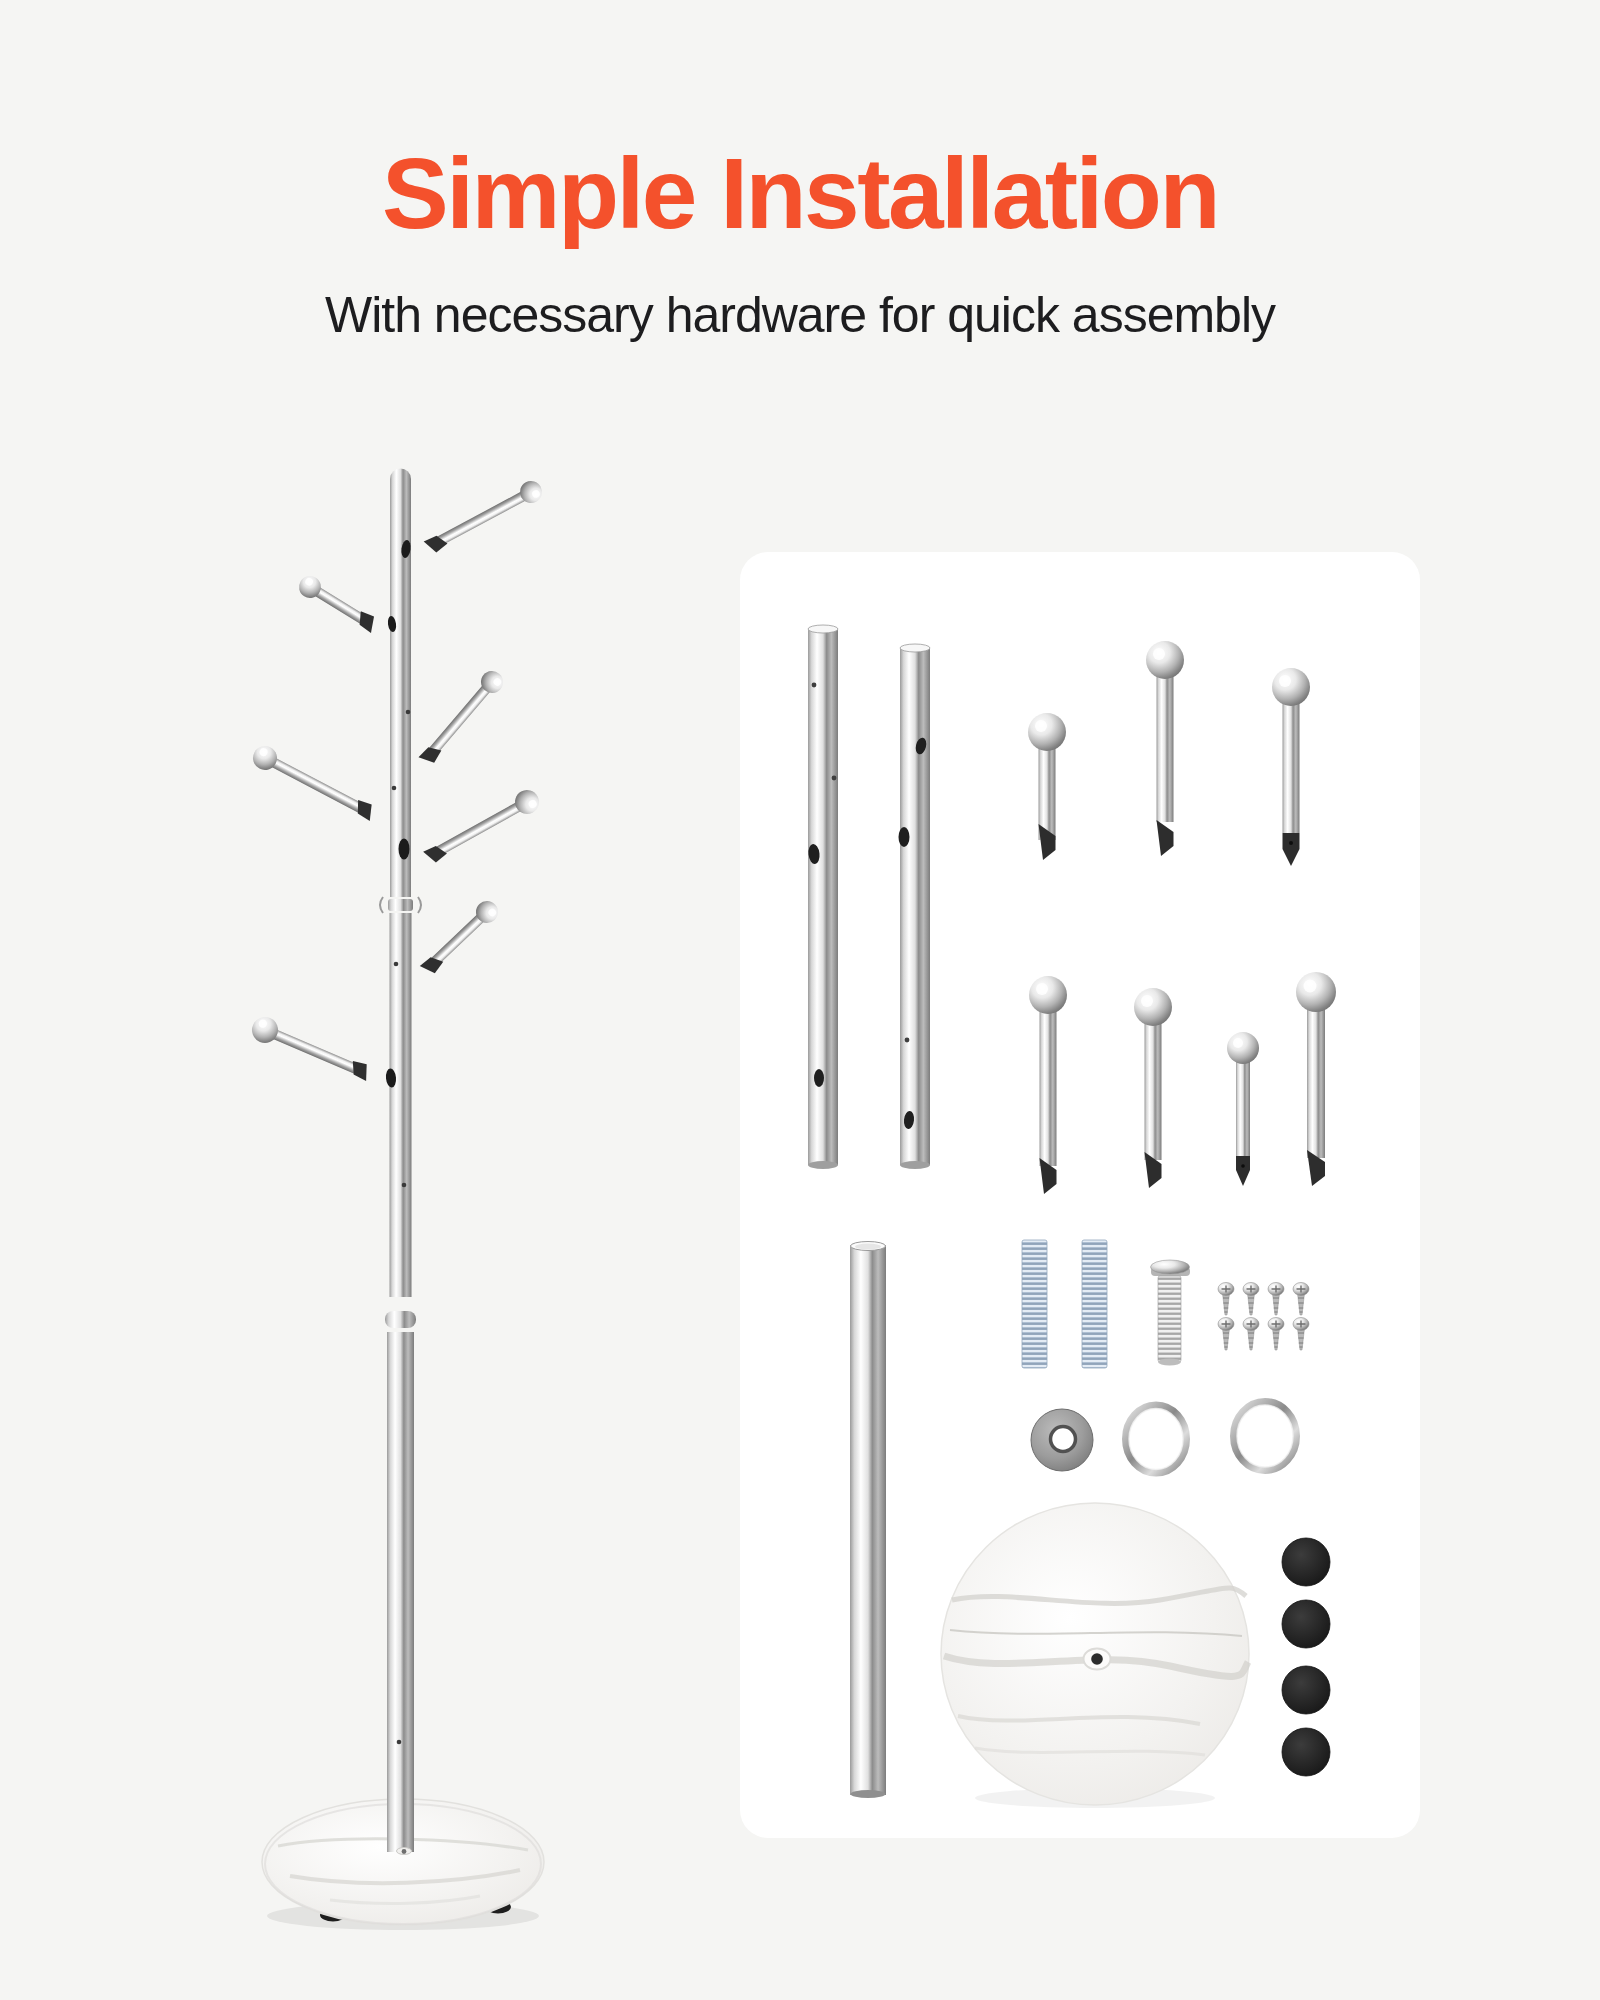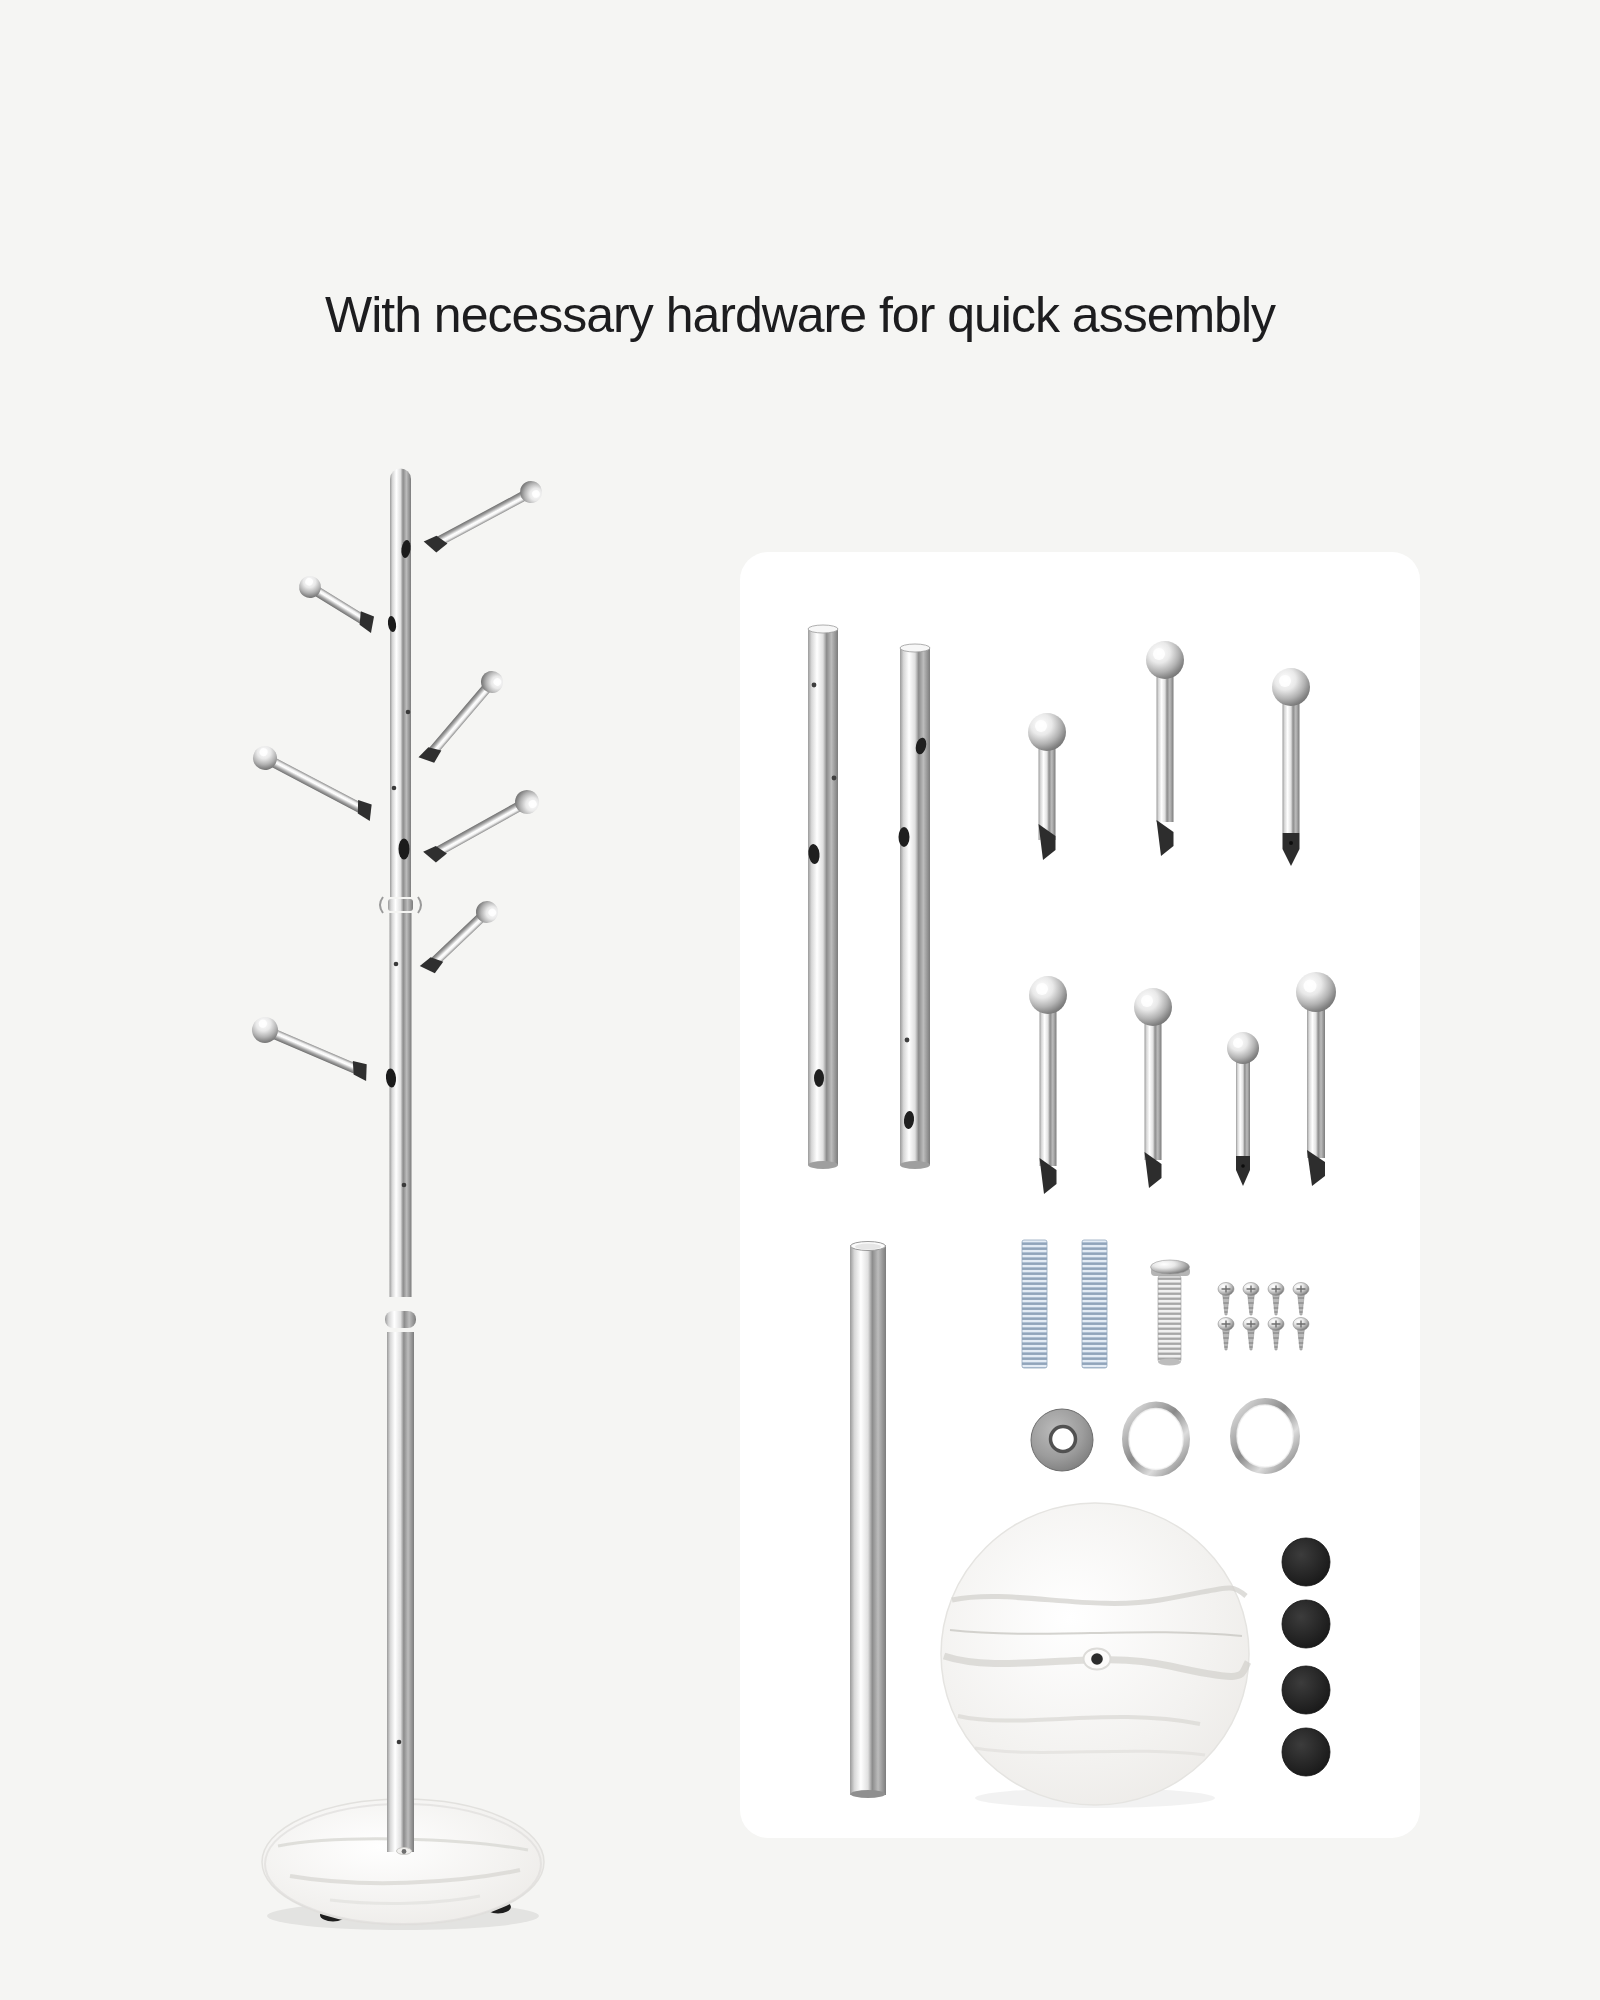--- a/index.html
+++ b/index.html
@@ -18,20 +18,21 @@
          font-weight:400;font-size:50px;line-height:1.1;letter-spacing:-1px;
          color:var(--subtitle);}
   .art{position:absolute;left:0;top:0;}
   .panel-rect{fill:var(--panel);}
 </style>
 </head>
 <body>
 
 <div class="page">
 
+  <h1 class="title">Simple Installation</h1>
   <p class="subtitle">With necessary hardware for quick assembly</p>
 
   <svg class="art" width="1600" height="2000" viewBox="0 0 1600 2000">
     <defs>
       <linearGradient id="gPoleV" x1="0" y1="0" x2="1" y2="0">
         <stop offset="0" stop-color="#9a9a9a"></stop>
           <stop offset=".12" stop-color="#d7d7d7"></stop>
         <stop offset=".3" stop-color="#ffffff"></stop>
           <stop offset=".5" stop-color="#e0e0e0"></stop>
         <stop offset=".62" stop-color="#8c8c8c"></stop>

